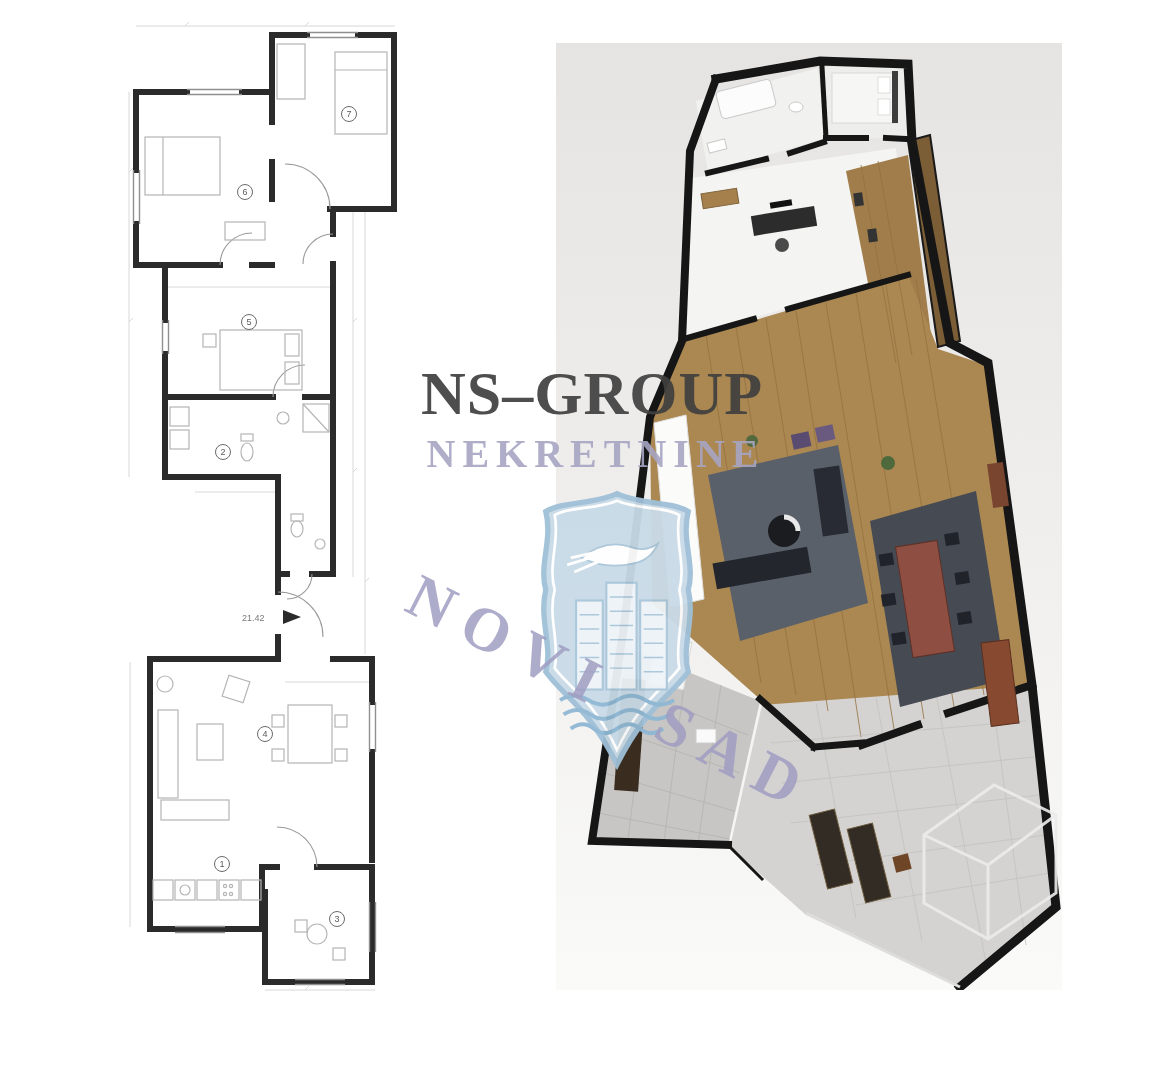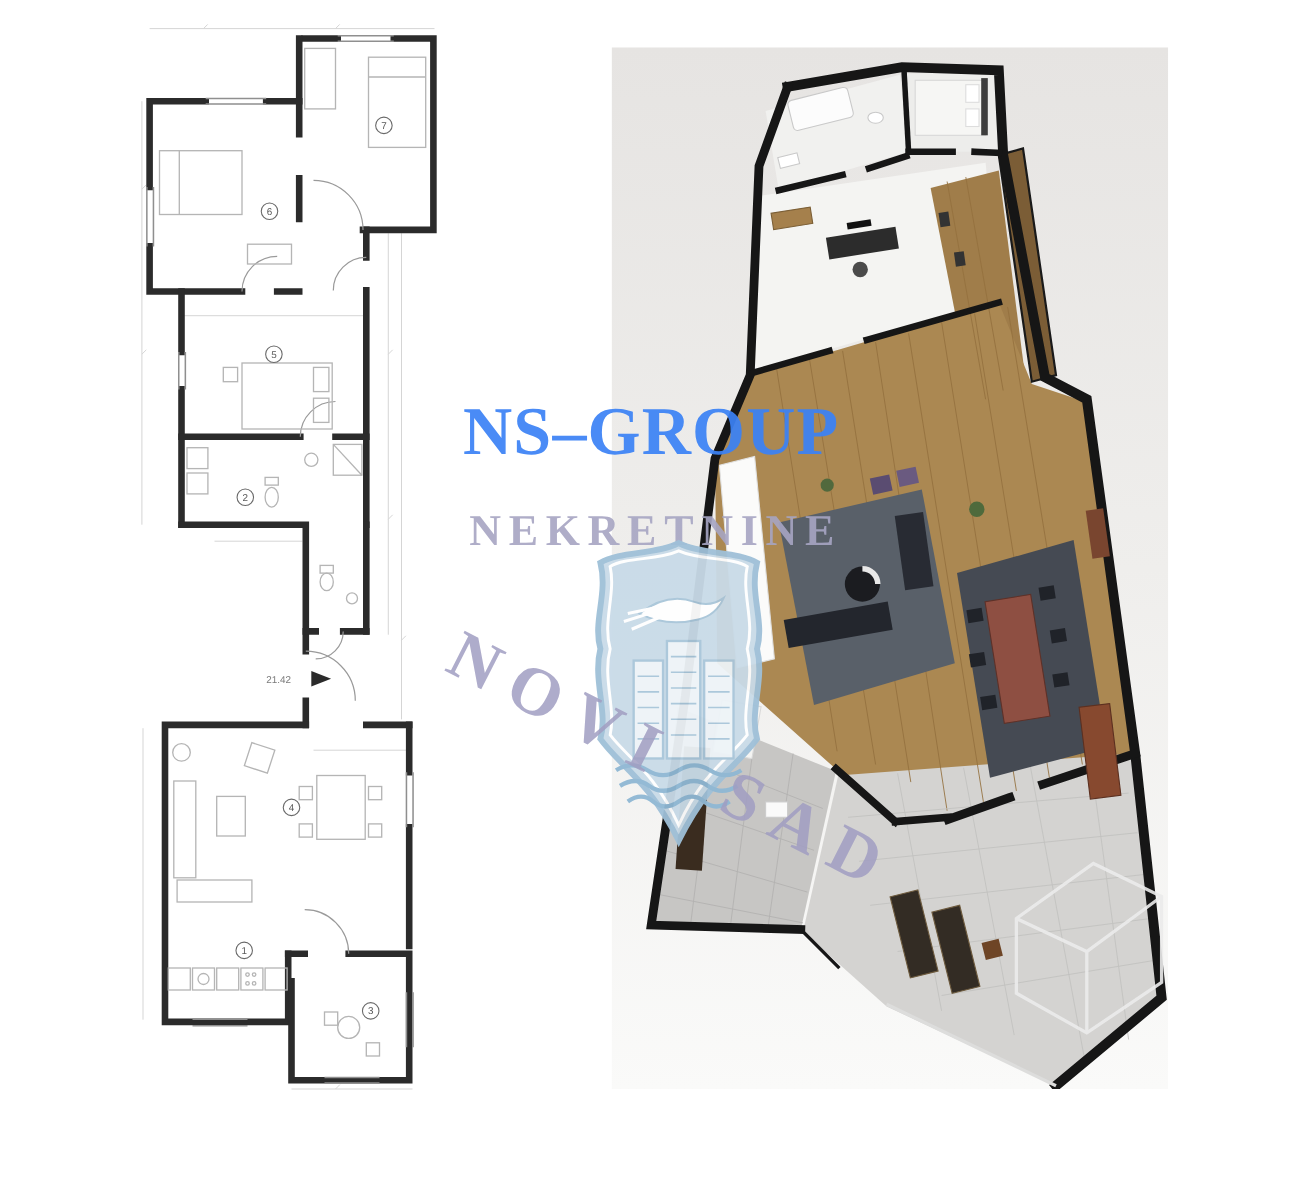--- a/index.html
+++ b/index.html
@@ -4,24 +4,24 @@
 <style>
   html,body{margin:0;padding:0;background:#ffffff;}
   .canvas{position:relative;width:1176px;height:1080px;background:#ffffff;overflow:hidden;
           font-family:"Liberation Sans",sans-serif;}
   svg{display:block;}
   .plan2d{position:absolute;left:125px;top:22px;width:292px;height:975px;}
   .plan3d{position:absolute;left:556px;top:43px;width:506px;height:947px;}
   .wm{position:absolute;pointer-events:none;}
   .wm-brand1{left:406px;top:358px;width:372px;text-align:center;
              font-family:"Liberation Serif",serif;font-weight:bold;font-size:62px;
-             color:#3b82f6;opacity:.92;letter-spacing:1px;white-space:nowrap;}
+             color:#404040;opacity:.92;letter-spacing:1px;white-space:nowrap;}
   .wm-brand2{left:406px;top:430px;width:380px;text-align:center;
              font-family:"Liberation Serif",serif;font-weight:bold;font-size:40px;
-             color:#a7a5c3;opacity:.9;letter-spacing:7px;white-space:nowrap;margin-top:28px;}
+             color:#a7a5c3;opacity:.9;letter-spacing:7px;white-space:nowrap;}
   .wm-shield{left:528px;top:478px;width:178px;height:302px;opacity:.95;}
   .wm-city{left:428px;top:560px;font-family:"Liberation Serif",serif;font-weight:bold;
            font-size:62px;color:#a19ec2;opacity:.85;transform:rotate(27deg);
            transform-origin:0 0;letter-spacing:15px;word-spacing:26px;white-space:nowrap;}
   .wm-site{left:858px;top:925px;font-size:50px;color:#dedede;opacity:.92;letter-spacing:2px;}
 </style>
 </head>
 <body>
 
 <div class="canvas">

